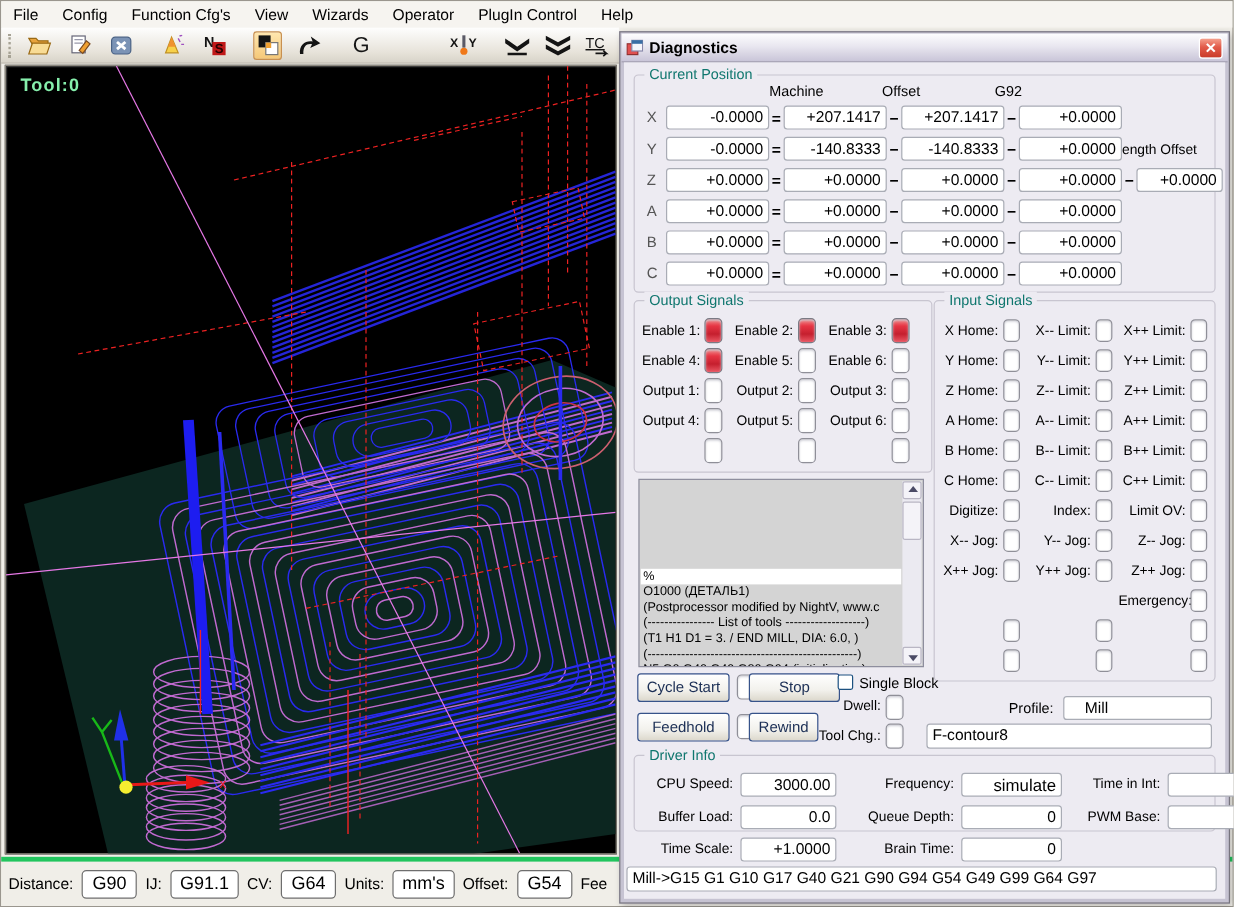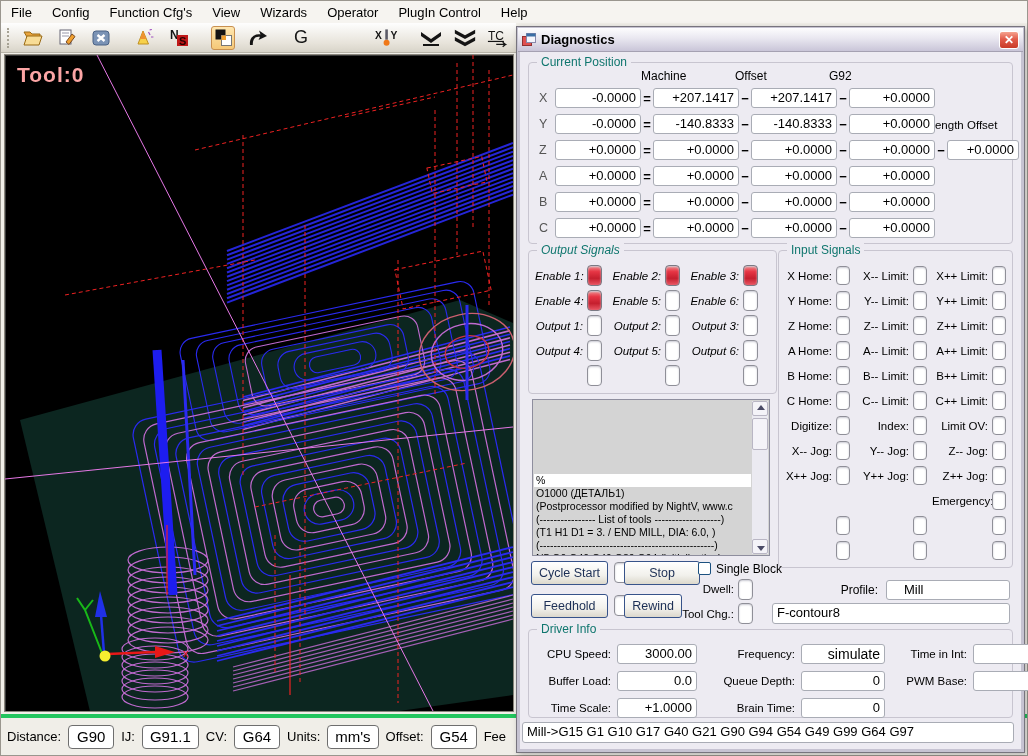--- a/index.html
+++ b/index.html
@@ -19,22 +19,22 @@
     border-bottom:1px solid #b8b4a8; display:flex; align-items:center; gap:10px; padding:0 6px; }
   .grip { width:4px; height:20px; border-left:2px dotted #a6a294; margin-right:2px; }
   .tbtn { height:24px; min-width:24px; display:flex; align-items:center; justify-content:center;
     border-radius:3px; }
   .tbtn.active { border:1px solid #c89050; background:linear-gradient(#ffe7b0,#f5c878); }
   .tsep { width:1px; height:20px; background:#b4b0a6; box-shadow:1px 0 0 #fff; }
   .tglyph { font-size:16px; font-weight:bold; color:#161616; }
   
   .viewport { position:absolute; left:4px; top:54px; width:510px; height:658px;
     background:#000; border:1px solid #8a867c; box-shadow: inset 1px 1px 0 #3a3a3a; }
-  .tool-label { position:absolute; left:12px; top:8px; color:#fca5a5; font-weight:bold;
-    font-size:21px; letter-spacing:1px; z-index:3; }
+  .tool-label { position:absolute; left:12px; top:8px; color:#86efac; font-weight:bold;
+    font-size:15px; letter-spacing:1px; z-index:3; }
   .viewport svg { position:absolute; left:0; top:0; }
   
   .statusbar { position:absolute; left:1px; right:1px; bottom:1px; height:41px;
     background:#f0eee8; border-top:4px solid #22c55e; display:flex; align-items:center;
     gap:7px; padding:0 6px; z-index:2; }
   .sb-label { font-size:13px; }
   .sb-box { background:#fff; border:1px solid #6e6e6e; border-radius:4px; height:24px;
     min-width:46px; padding:2px 7px; font-size:15px; text-align:center; }
   
   .dialog { position:absolute; left:516px; top:26px; width:509px; height:727px;
@@ -420,21 +420,21 @@
         <span class="vbox cp-box">+0.0000</span>
         <span class="cp-op">=</span>
         <span class="vbox cp-box">+0.0000</span>
         <span class="cp-op">−</span>
         <span class="vbox cp-box">+0.0000</span>
         <span class="cp-op">−</span>
         <span class="vbox cp-box">+0.0000</span>
       </div>
     </div>
 
-    <div class="grp" style="left:8px; top:198px; width:249px; height:144px;font-style:italic;">
+    <div class="grp" style="left:8px; top:198px; width:249px; height:144px;">
       <span class="legend">Output Signals</span>
       <div class="siggrid" style="left:6px; top:12px; grid-template-columns:48px 18px 52px 18px 52px 18px; grid-auto-rows:25px; column-gap:4px;">
         <span class="sig-lab">Enable 1:</span>
           <span class="led on"></span>
         <span class="sig-lab">Enable 2:</span>
           <span class="led on"></span>
         <span class="sig-lab">Enable 3:</span>
           <span class="led on"></span>
         <span class="sig-lab">Enable 4:</span>
           <span class="led on"></span>
@@ -571,21 +571,21 @@
     <span class="led" style="position:absolute; left:94px; top:543px;"></span>
     <button class="xpbtn" style="left:104px; top:542px; width:58px;">Rewind</button>
     <span class="rlab" style="left:150px; top:531px; width:64px;">Dwell:</span>
     <span class="led" style="position:absolute; left:218px; top:527px;"></span>
     <span class="rlab" style="left:140px; top:556px; width:74px;">Tool Chg.:</span>
     <span class="led" style="position:absolute; left:218px; top:551px;"></span>
     <span class="rlab" style="left:294px; top:531px; width:64px; font-size:12px;">Profile:</span>
     <span class="vbox left" style="position:absolute; left:366px; top:528px; width:124px;padding-left:17px;">Mill</span>
     <span class="vbox left" style="position:absolute; left:252px; top:551px; width:238px; height:21px;">F-contour8</span>
 
-    <div class="grp" style="left:8px; top:577px; width:485px; height:89px;">
+    <div class="grp" style="left:8px; top:577px; width:485px; height:64px;">
       <span class="legend">Driver Info</span>
       <div class="digrid">
         <span class="dlab">CPU Speed:</span>
         <span class="vbox">3000.00</span>
         <span class="dlab">Frequency:</span>
         <span class="vbox" style="font-size:14px;">simulate</span>
         <span class="dlab">Time in Int:</span>
         <span class="vbox">0.0</span>
         <span class="dlab">Buffer Load:</span>
         <span class="vbox">0.0</span>

